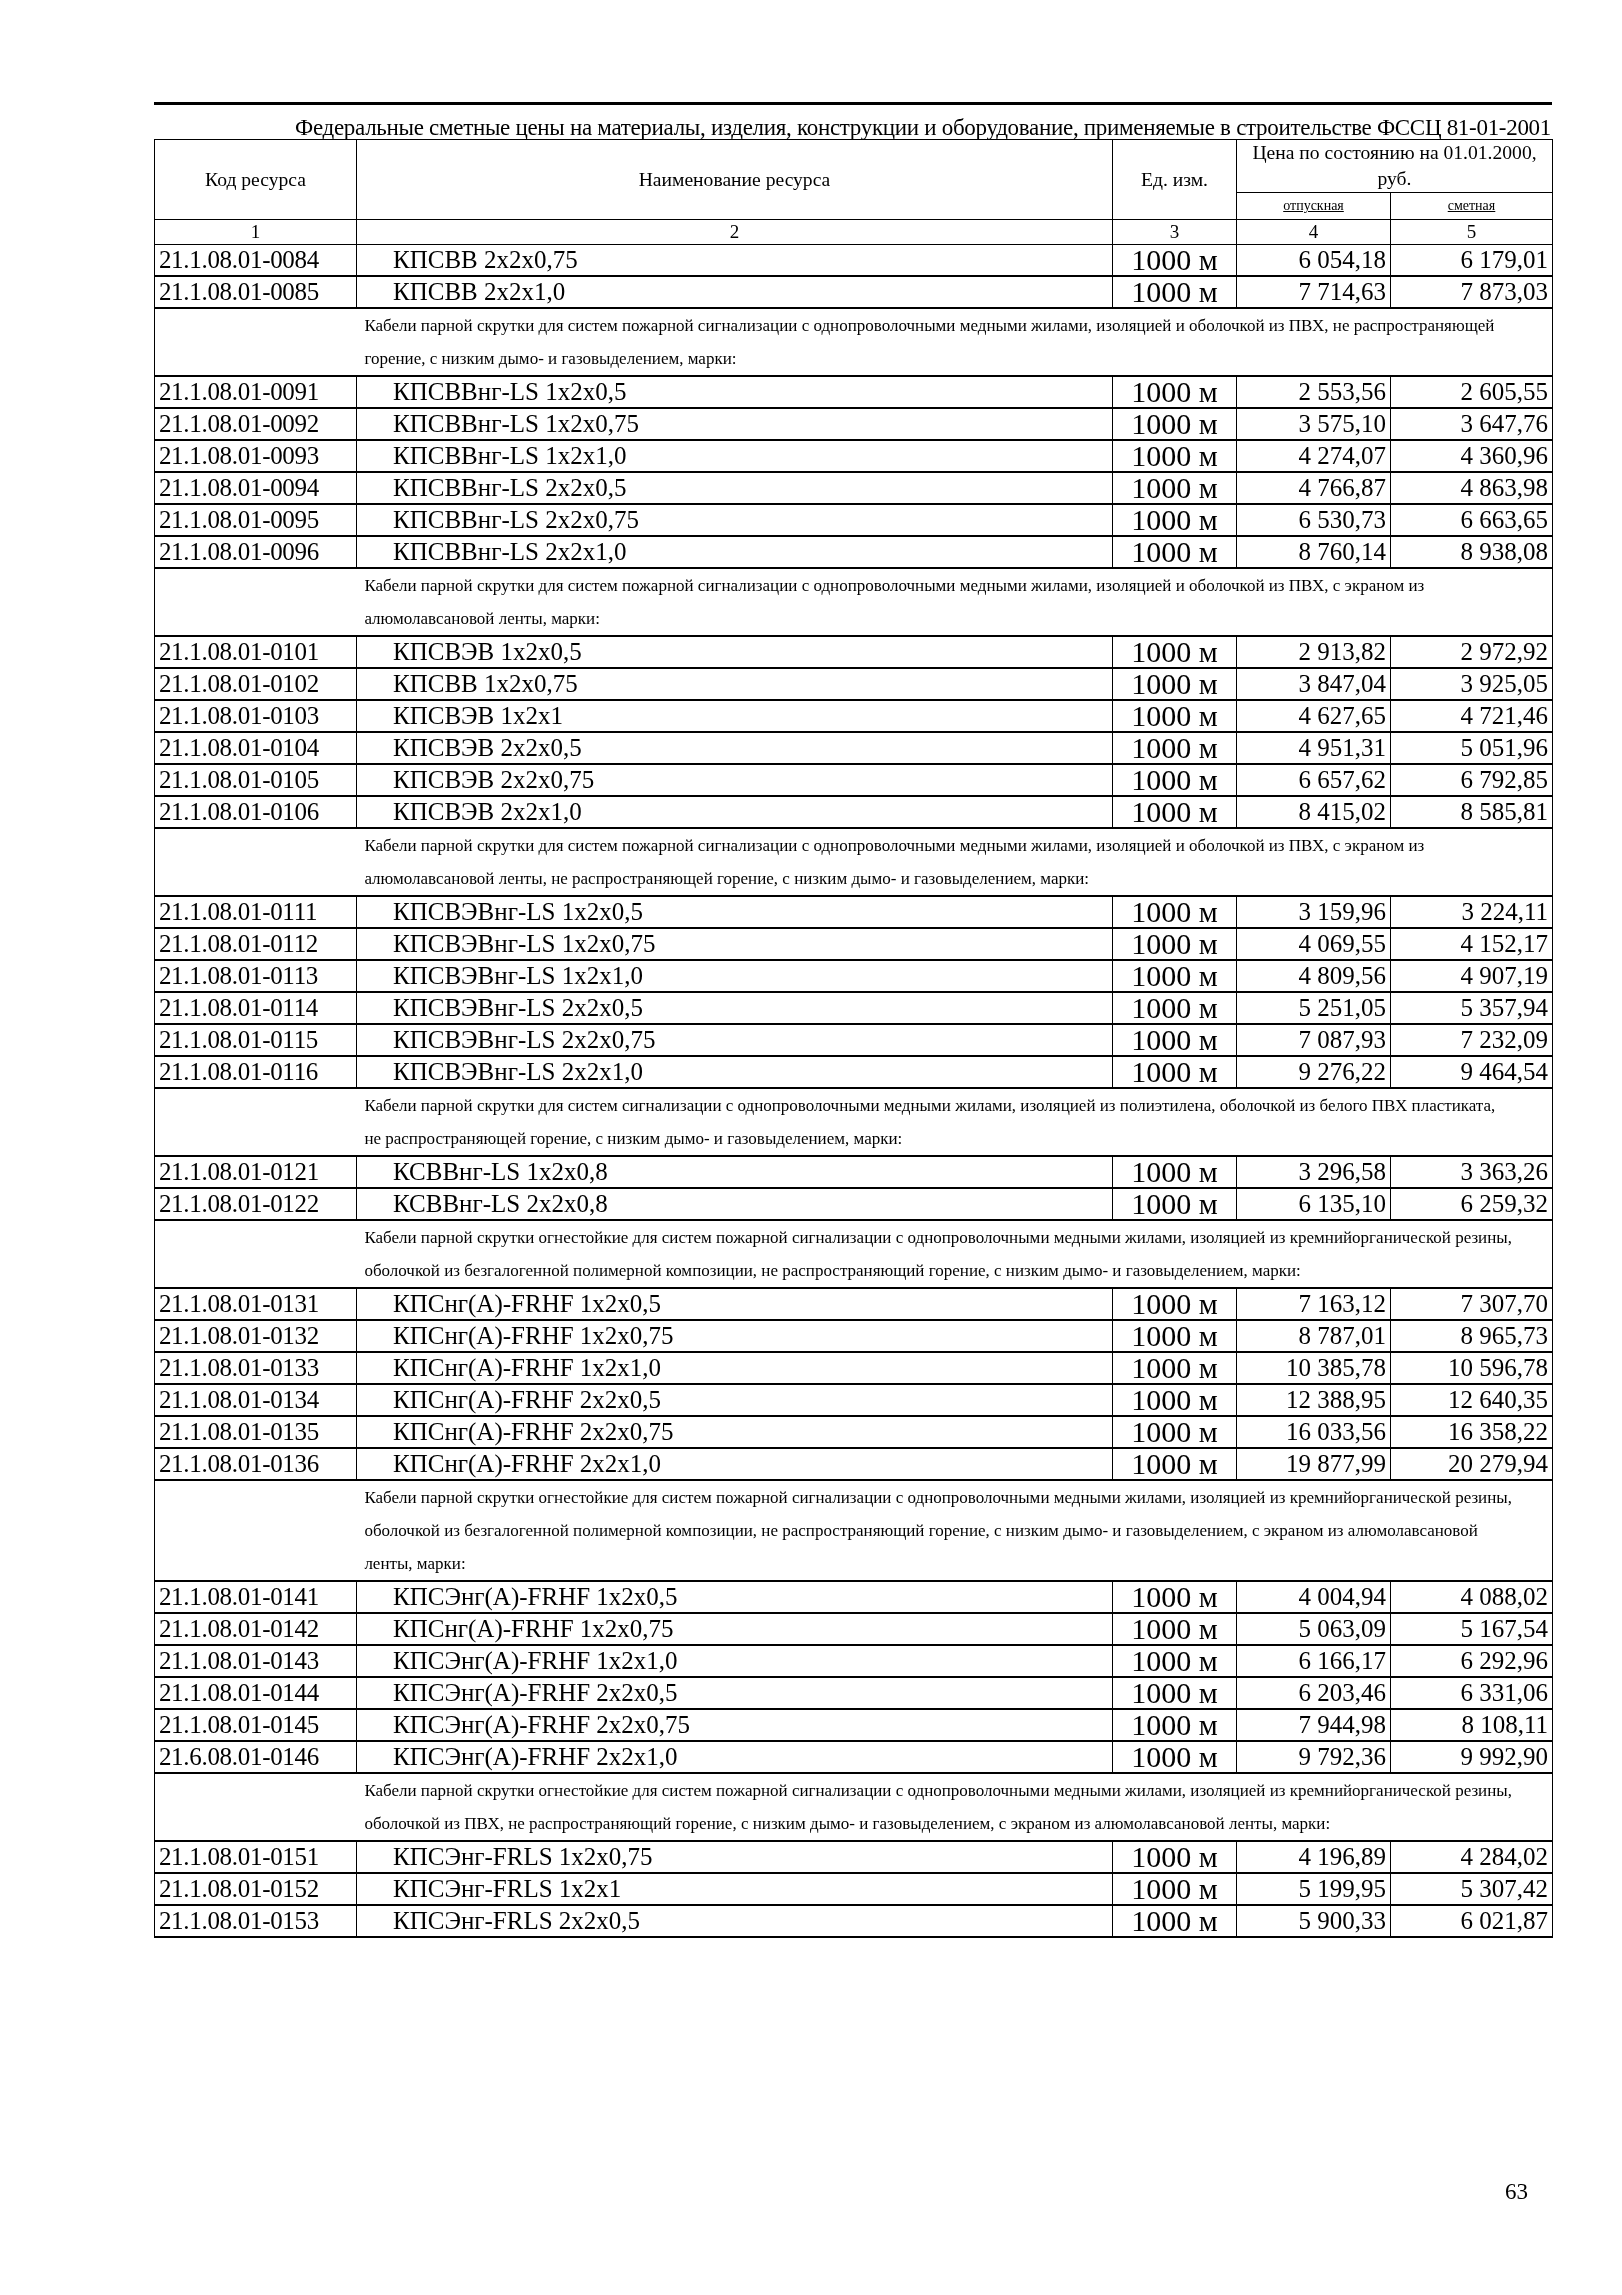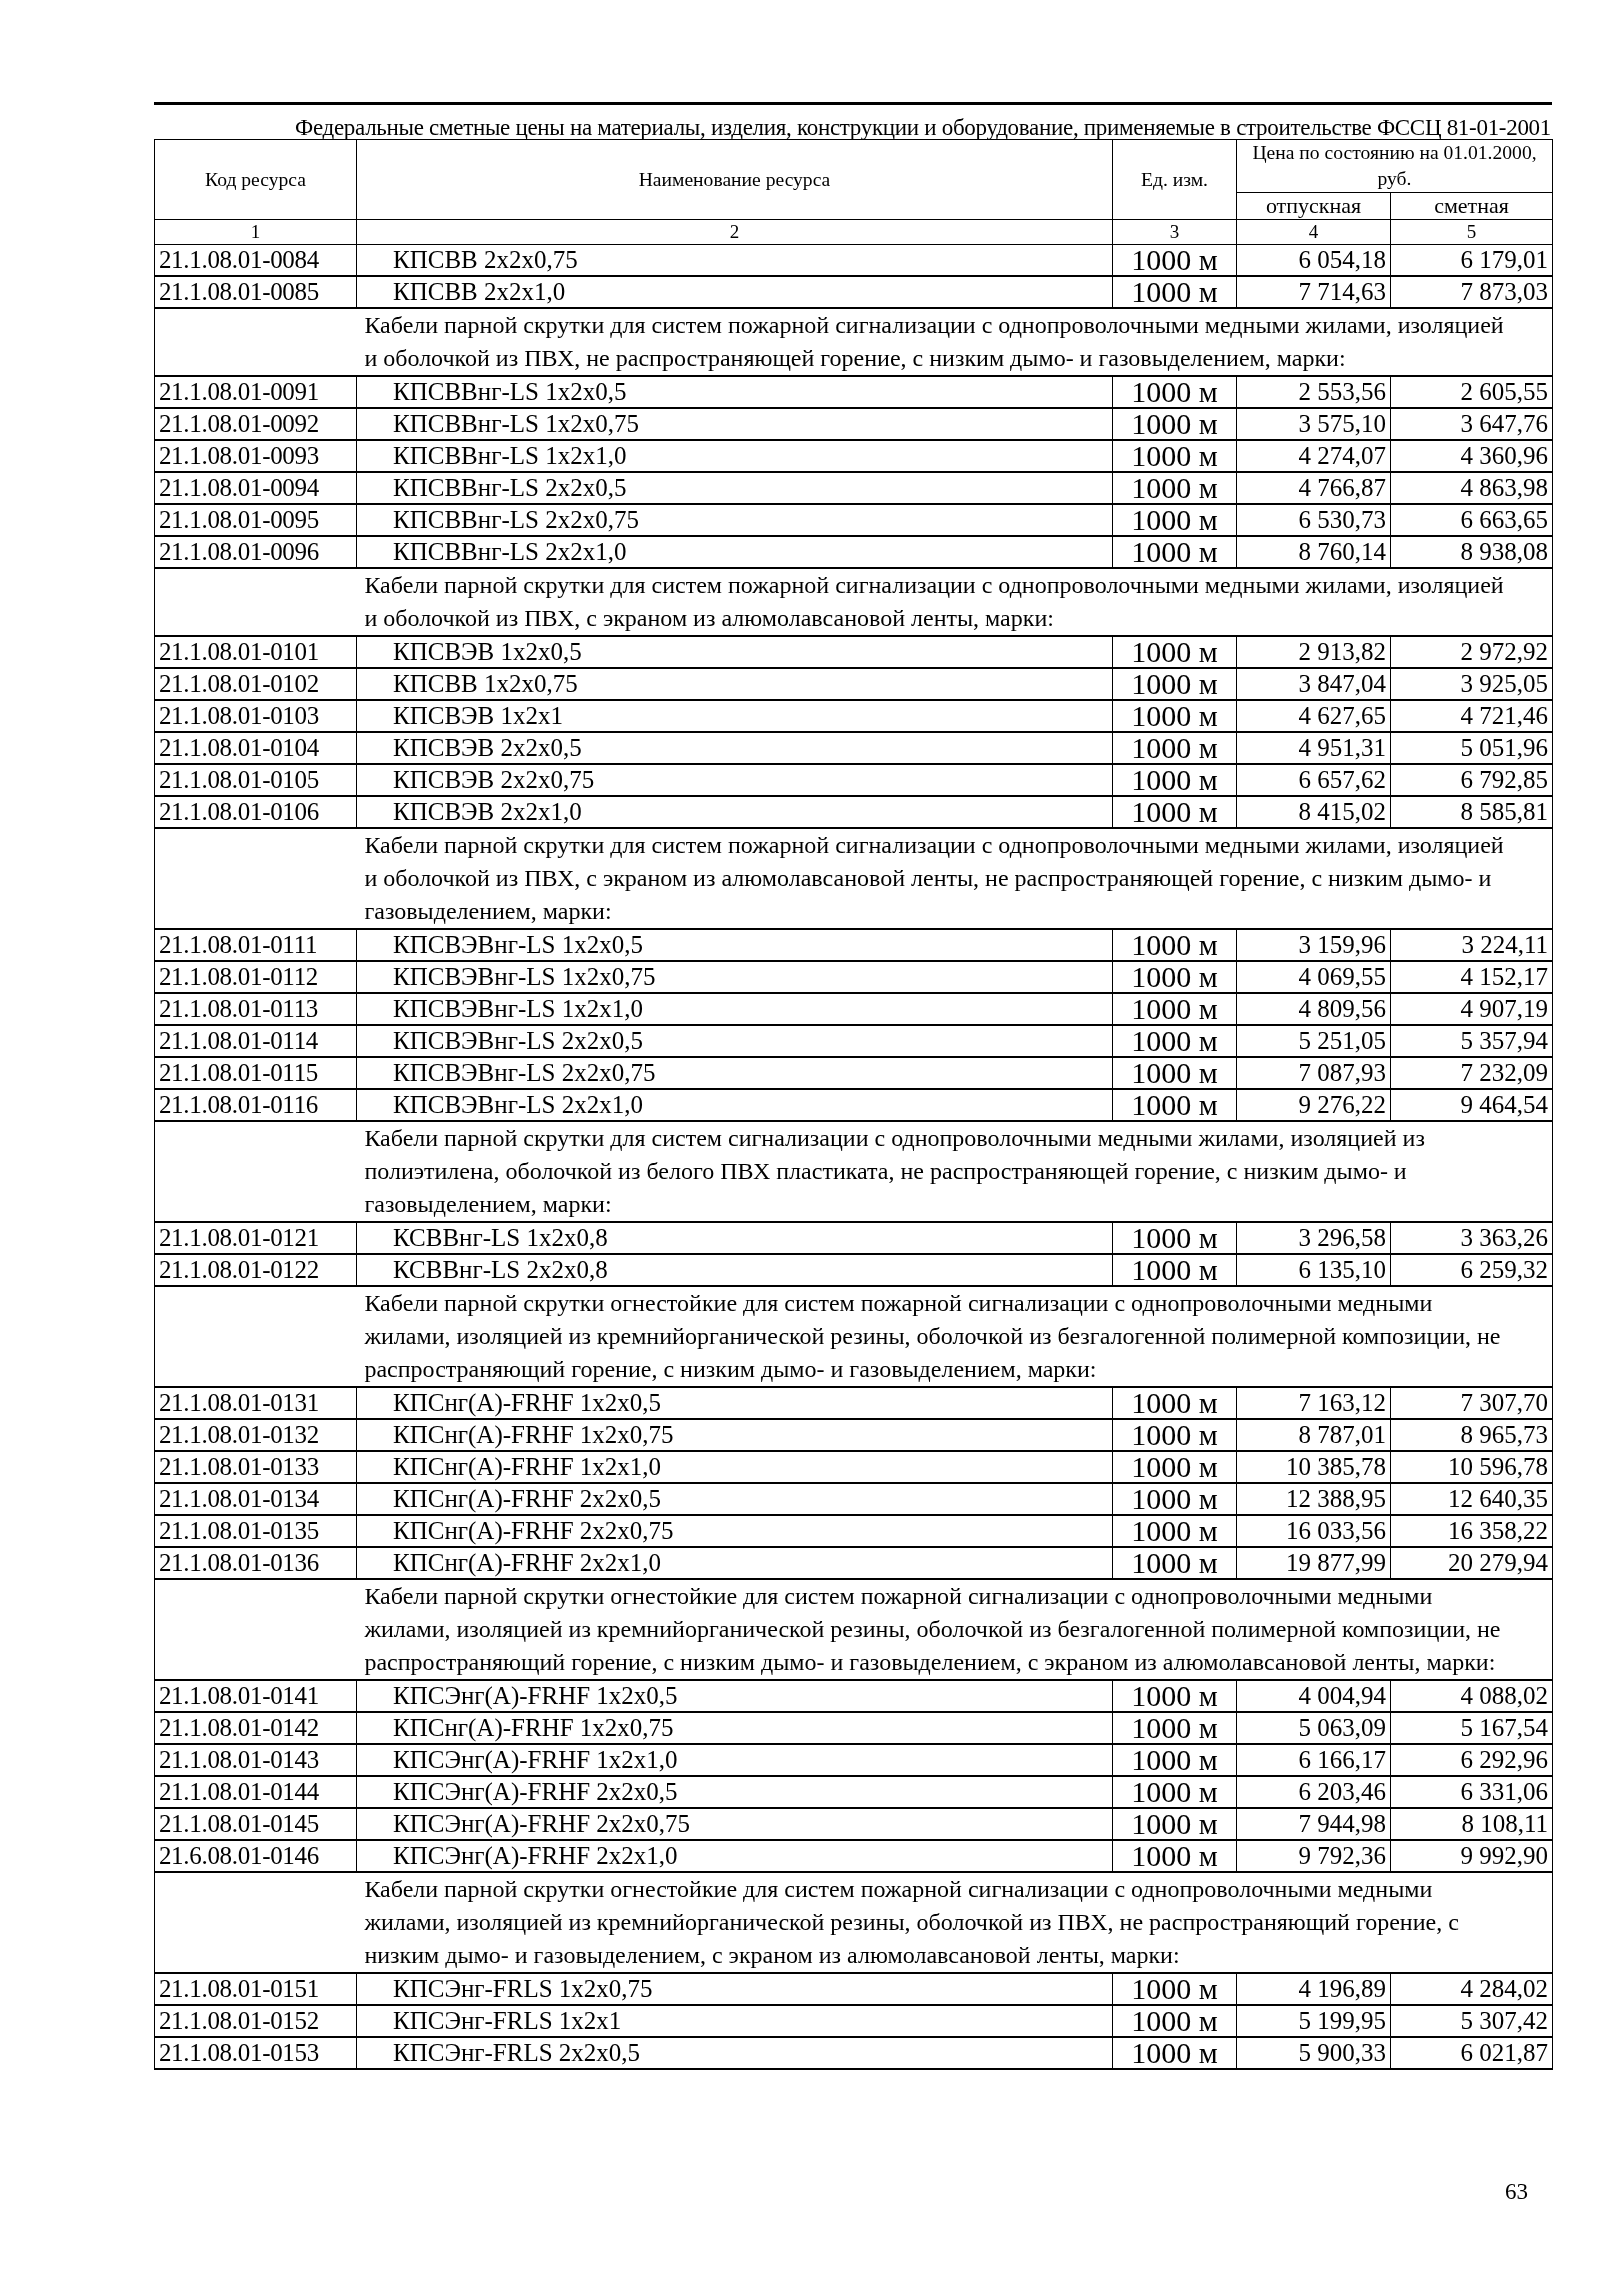--- a/index.html
+++ b/index.html
@@ -12,28 +12,28 @@
   }
   .header-rule { position: absolute; left: 154px; top: 102px; width: 1398px; height: 2.6px; background: #000; }
   table.price {
     position: absolute; left: 154px; top: 139px; width: 1398px;
     border-collapse: collapse; table-layout: fixed;
   }
   table.price td, table.price th { border: 1.3px solid #000; padding: 0 6.5px; font-weight: normal; }
   col.c1 { width: 202px; } col.c2 { width: 756px; } col.c3 { width: 124px; } col.c4 { width: 154px; } col.c5 { width: 162px; }
   .hdr th { font-size: 19.6px; text-align: center; vertical-align: middle; line-height: 26px; }
   .hdr-top th { height: 52px; margin-top: 8px; }
-  .hdr-sub th { height: 26px; font-size: 22px; }
+  .hdr-sub th { height: 26px; font-size: 14px; text-decoration: underline; }
   .colnum td { height: 23.6px; text-align: center; font-size: 19px; line-height: 22px; border-top: 3.3px solid #000; border-bottom: 3.3px solid #000; }
   tr.item td { height: 30px; font-size: 25px; line-height: 30px; white-space: nowrap; border-bottom: 2.6px solid #000; }
   tr.item td.code { padding-left: 3.9px; padding-right: 2.6px; letter-spacing: -0.3px; }
   tr.item td.name { padding-left: 36px; }
   tr.item td.unit { text-align: center; font-size: 30px; }
   tr.item td.num { text-align: right; padding-right: 3.9px; }
-  tr.group td { font-size: 24px; line-height: 33px; border-bottom: 2.6px solid #000; margin-left: 39px; }
+  tr.group td { font-size: 17px; line-height: 33px; border-bottom: 2.6px solid #000; margin-left: 39px; }
   tr.group td.gtext { padding-left: 7.9px; padding-right: 39px; }
   tr.group td.gempty { border-right: none; }
   tr.group td.gtext { border-left: none; }
   .page-number { position: absolute; left: 1505px; top: 2179px; font-size: 23px; }
 </style>
 </head>
 <body>
 
 <div class="running-header">Федеральные сметные цены на материалы, изделия, конструкции и оборудование, применяемые в строительстве ФССЦ 81-01-2001</div>
 <div class="header-rule"></div>

